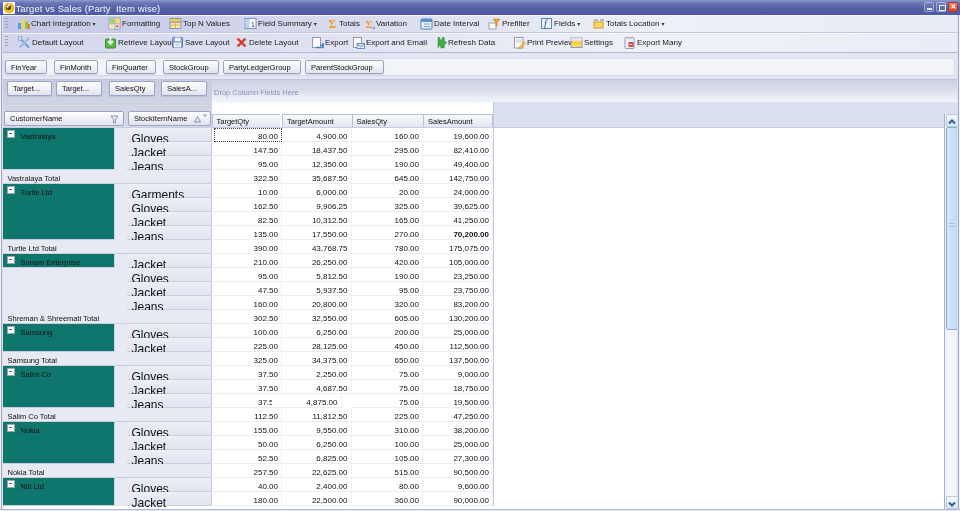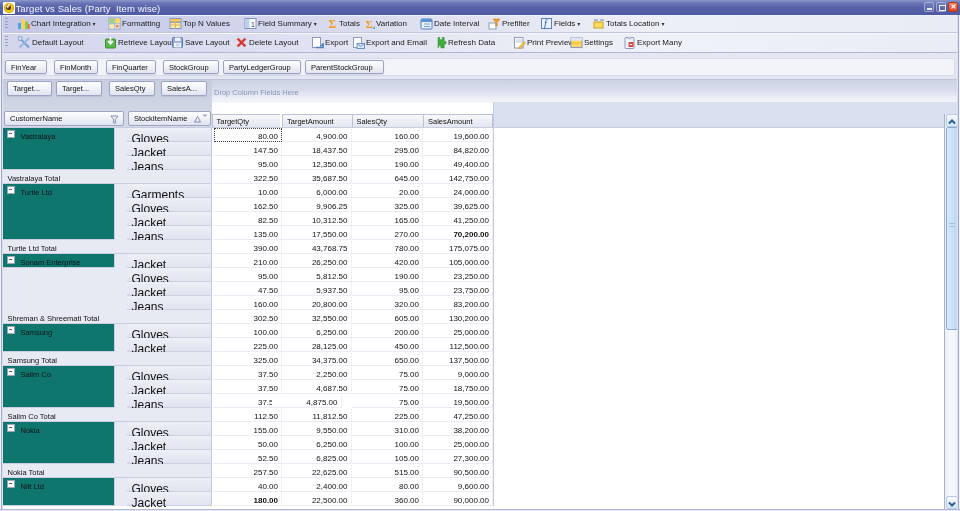--- a/index.html
+++ b/index.html
@@ -301,21 +301,21 @@
     </div>
 <div class="scell" style="top:127.6px;">Gloves</div>
 <div class="dcell sel" style="left:213.5px;width:68.5px;top:127.6px;">80.00</div>
 <div class="dcell" style="left:282px;width:69.5px;top:127.6px;">4,900.00</div>
 <div class="dcell" style="left:351.5px;width:71.5px;top:127.6px;">160.00</div>
 <div class="dcell" style="left:423px;width:70px;top:127.6px;">19,600.00</div>
 <div class="scell" style="top:141.6px;">Jacket</div>
 <div class="dcell" style="left:213.5px;width:68.5px;top:141.6px;">147.50</div>
 <div class="dcell" style="left:282px;width:69.5px;top:141.6px;">18,437.50</div>
 <div class="dcell" style="left:351.5px;width:71.5px;top:141.6px;">295.00</div>
-<div class="dcell" style="left:423px;width:70px;top:141.6px;">84,820.00</div>
+<div class="dcell" style="left:423px;width:70px;top:141.6px;">82,410.00</div>
 <div class="scell" style="top:155.6px;">Jeans</div>
 <div class="dcell" style="left:213.5px;width:68.5px;top:155.6px;">95.00</div>
 <div class="dcell" style="left:282px;width:69.5px;top:155.6px;">12,350.00</div>
 <div class="dcell" style="left:351.5px;width:71.5px;top:155.6px;">190.00</div>
 <div class="dcell" style="left:423px;width:70px;top:155.6px;">49,400.00</div>
 <div class="tcell" style="top:169.6px;">Vastralaya Total</div>
 <div class="dcell" style="left:213.5px;width:68.5px;top:169.6px;">322.50</div>
 <div class="dcell" style="left:282px;width:69.5px;top:169.6px;">35,687.50</div>
 <div class="dcell" style="left:351.5px;width:71.5px;top:169.6px;">645.00</div>
 <div class="dcell" style="left:423px;width:70px;top:169.6px;">142,750.00</div>
@@ -447,21 +447,21 @@
 <div class="ccell" style="top:477.6px;height:28.0px;">
       <span class="exp"></span>
       <span class="clab">Niit Ltd</span>
     </div>
 <div class="scell" style="top:477.6px;">Gloves</div>
 <div class="dcell" style="left:213.5px;width:68.5px;top:477.6px;">40.00</div>
 <div class="dcell" style="left:282px;width:69.5px;top:477.6px;">2,400.00</div>
 <div class="dcell" style="left:351.5px;width:71.5px;top:477.6px;">80.00</div>
 <div class="dcell" style="left:423px;width:70px;top:477.6px;">9,600.00</div>
 <div class="scell" style="top:491.6px;">Jacket</div>
-<div class="dcell" style="left:213.5px;width:68.5px;top:491.6px;font-weight:bold;">180.00</div>
+<div class="dcell" style="left:213.5px;width:68.5px;top:491.6px;">180.00</div>
 <div class="dcell" style="left:282px;width:69.5px;top:491.6px;">22,500.00</div>
 <div class="dcell" style="left:351.5px;width:71.5px;top:491.6px;">360.00</div>
 <div class="dcell" style="left:423px;width:70px;top:491.6px;">90,000.00</div>
   <div id="vline493"></div>
   <div id="sbar">
     <div class="sbtn" style="top:0;">
         <svg width="8" height="8" viewBox="0 0 8 8">
           <path d="M1 5.5 L4 2.5 L7 5.5" fill="none" stroke="#2e5f94" stroke-width="2"></path>
         </svg>
       </div>

